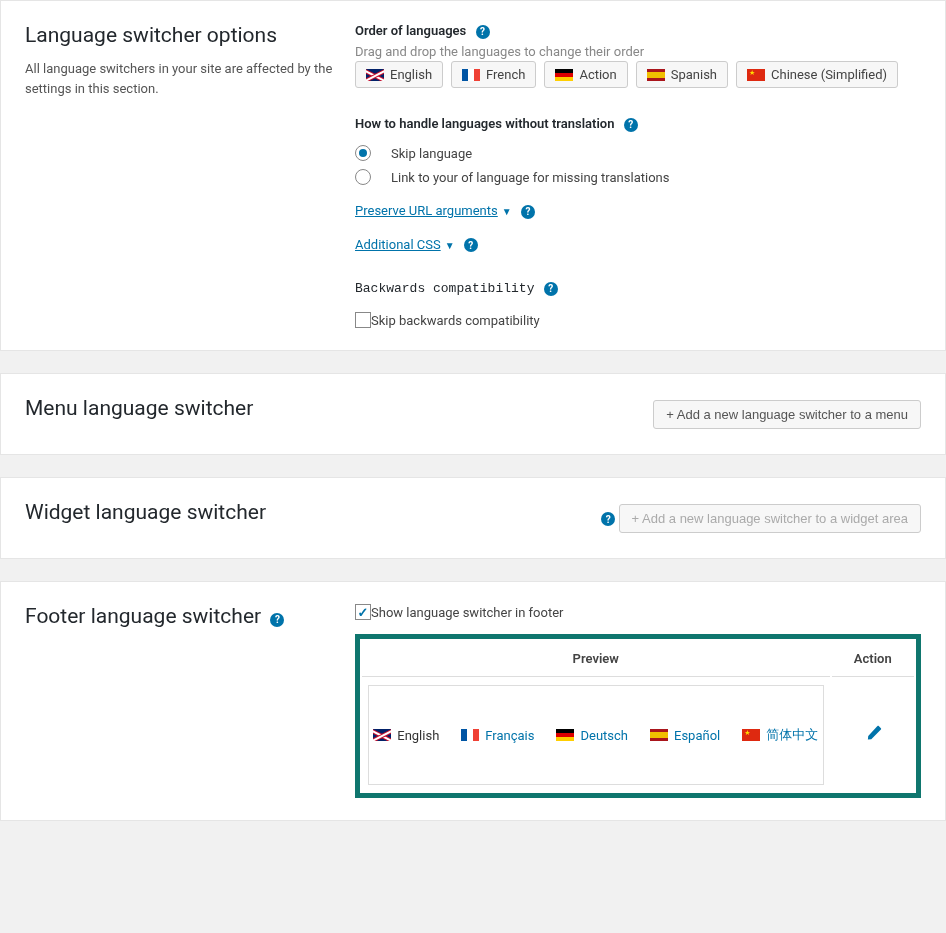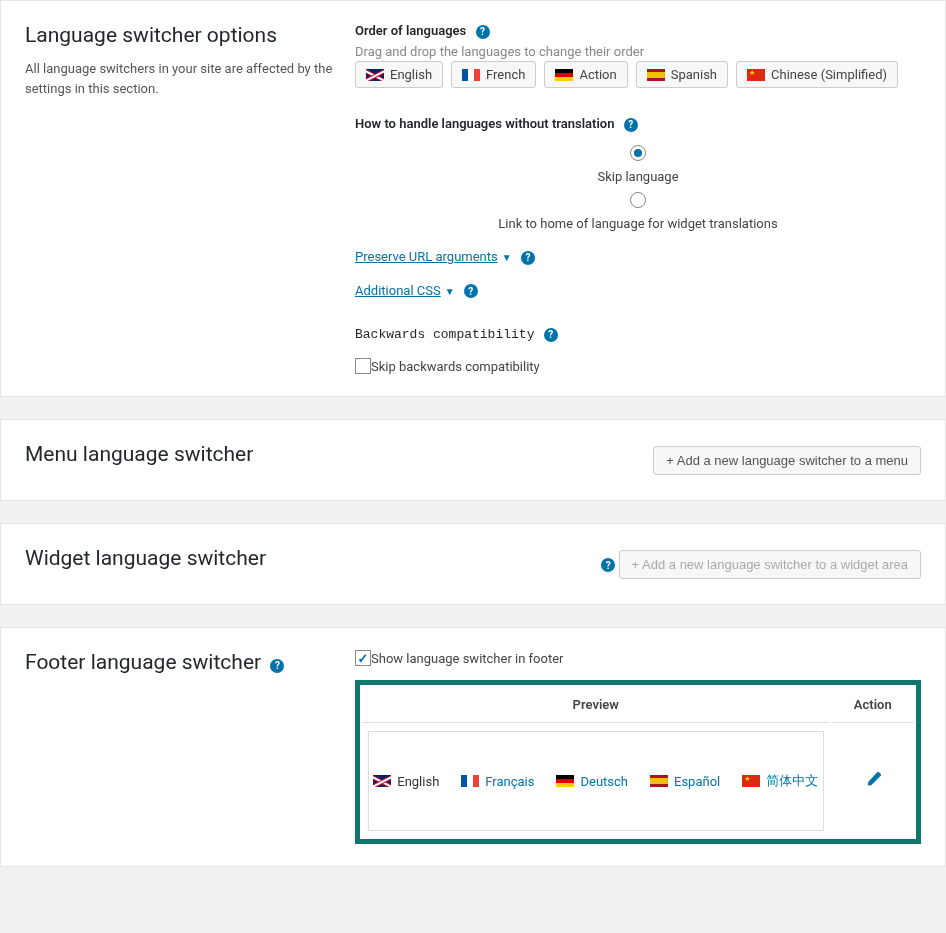--- a/index.html
+++ b/index.html
@@ -18,21 +18,21 @@
 .flag { width: 18px; height: 12px; display: inline-block; flex-shrink: 0; }
 .flag-uk { background: linear-gradient(#012169,#012169); position: relative; overflow: hidden; }
 .flag-uk::before, .flag-uk::after { content:""; position:absolute; }
 .flag-uk::before { width:200%; height:2px; background:#fff; top:50%; left:-50%; transform:rotate(27deg); box-shadow: 0 0 0 1px #c8102e; }
 .flag-uk::after { width:200%; height:2px; background:#fff; top:50%; left:-50%; transform:rotate(-27deg); box-shadow: 0 0 0 1px #c8102e; }
 .flag-fr { background: linear-gradient(90deg,#0055a4 33%,#fff 33% 66%,#ef4135 66%); }
 .flag-de { background: linear-gradient(#000 33%,#dd0000 33% 66%,#ffce00 66%); }
 .flag-es { background: linear-gradient(#aa151b 25%,#f1bf00 25% 75%,#aa151b 75%); }
 .flag-cn { background: #de2910; position: relative; }
 .flag-cn::before { content:"★"; color:#ffde00; font-size:7px; position:absolute; top:0; left:2px; }
-.radio-row { display: flex; align-items: center; gap: 8px; margin: 8px 0; flex-direction: column; }
+.radio-row { display: flex; align-items: center; gap: 20px; margin: 8px 0; }
 .radio { width: 16px; height: 16px; border: 1px solid #888; border-radius: 50%; display: inline-flex; align-items: center; justify-content: center; cursor: pointer; }
 .radio.checked::after { content:""; width:8px; height:8px; border-radius:50%; background:#0073aa; }
 .link-row { margin: 18px 0 6px 0; }
 .link-toggle { color: #0073aa; text-decoration: underline; cursor: pointer; font-size: 13px; }
 .caret { color:#0073aa; font-size:10px; margin-left:4px; }
 .checkbox-row { display: flex; align-items: center; margin-top: 10px; }
 .checkbox { width: 16px; height: 16px; border: 1px solid #888; display: inline-flex; align-items: center; justify-content: center; cursor: pointer; background: #fff; }
 .checkbox.checked::after { content:"✓"; color:#0073aa; font-size:13px; font-weight:bold; }
 .row-header { display:flex; align-items:center; justify-content:space-between; }
 .btn { border:1px solid #ccc; background:#f7f7f7; border-radius:3px; padding:6px 12px; font-size:13px; color:#555; cursor:pointer; }
@@ -84,21 +84,21 @@
       </div>
 
       <span class="section-label">How to handle languages without translation</span>
       <span class="help-icon">?</span>
       <div class="radio-row">
         <span class="radio checked"></span>
         <span>Skip language</span>
       </div>
       <div class="radio-row">
         <span class="radio"></span>
-        <span>Link to home of language for widget translations</span>
+        <span>Link to your of language for missing translations</span>
       </div>
 
       <div class="link-row">
         <span class="link-toggle">Preserve URL arguments</span><span class="caret">▼</span>
         <span class="help-icon">?</span>
       </div>
       <div class="link-row">
         <span class="link-toggle">Additional CSS</span><span class="caret">▼</span>
         <span class="help-icon">?</span>
       </div>

